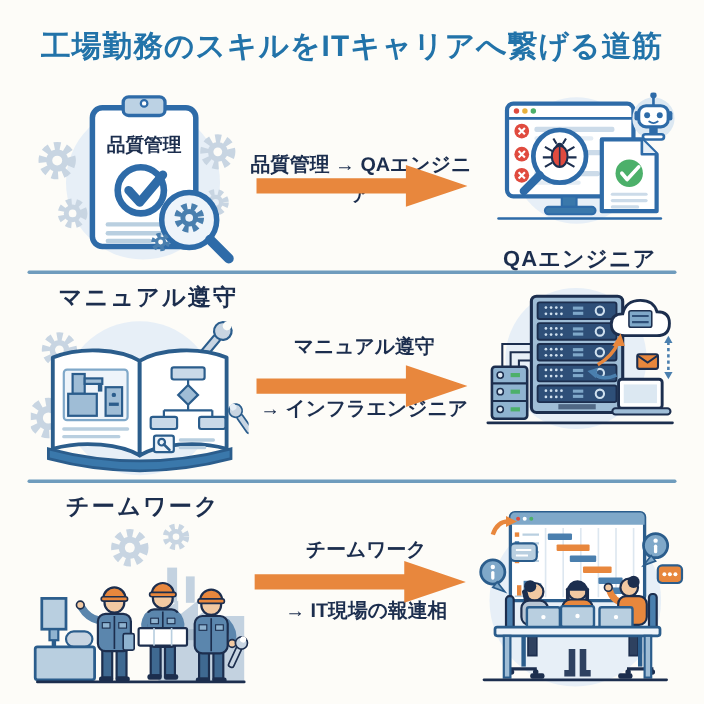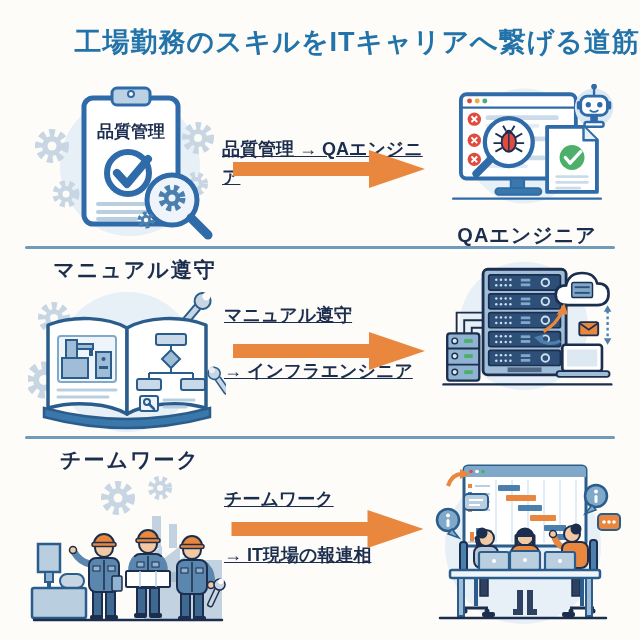--- a/index.html
+++ b/index.html
@@ -2,35 +2,35 @@
 <html style="--title-blue: #2273a9; --text-navy: #1c2e4e; --arrow-orange: #e8873d; --divider-blue: #6f9cbd; --background: #fdfcf8; --illustration-blue: #2e6ba8; --status-red: #e04b3f; --status-green: #4cb06a;"><head>
 <meta charset="utf-8">
 <style>
   html,body{margin:0;padding:0;}
   .canvas{
     position:relative;width:640px;height:640px;overflow:hidden;
     background:var(--background,#fdfcf8);
     font-family:"Liberation Sans","DejaVu Sans",sans-serif;
   }
   .page-title{
-    position:absolute;top:24px;left:0;width:640px;text-align:right;
+    position:absolute;top:24px;left:0;width:640px;text-align:center;
     font-size:27px;font-weight:800;letter-spacing:1px;
     color:var(--title-blue,#2273a9);
   }
   .divider{
     position:absolute;left:25px;width:590px;height:3px;border-radius:2px;
     background:var(--divider-blue,#6f9cbd);
   }
   .row-heading{
     position:absolute;font-size:21px;font-weight:700;letter-spacing:2px;
     color:var(--text-navy,#1c2e4e);text-align:center;
   }
   .mapping{
     position:absolute;font-size:18px;font-weight:700;line-height:1.55;
-    color:var(--text-navy,#1c2e4e);text-align:left;white-space:pre-line;text-decoration:underline;
+    color:var(--text-navy,#1c2e4e);text-align:center;white-space:pre-line;
   }
   .caption{
     position:absolute;font-size:20px;font-weight:700;letter-spacing:1px;
     color:var(--text-navy,#1c2e4e);text-align:center;margin-top:16px;
   }
   .illo{position:absolute;}
   svg text{font-family:"Liberation Sans","DejaVu Sans",sans-serif;}
 </style>
 </head>
 <body>

